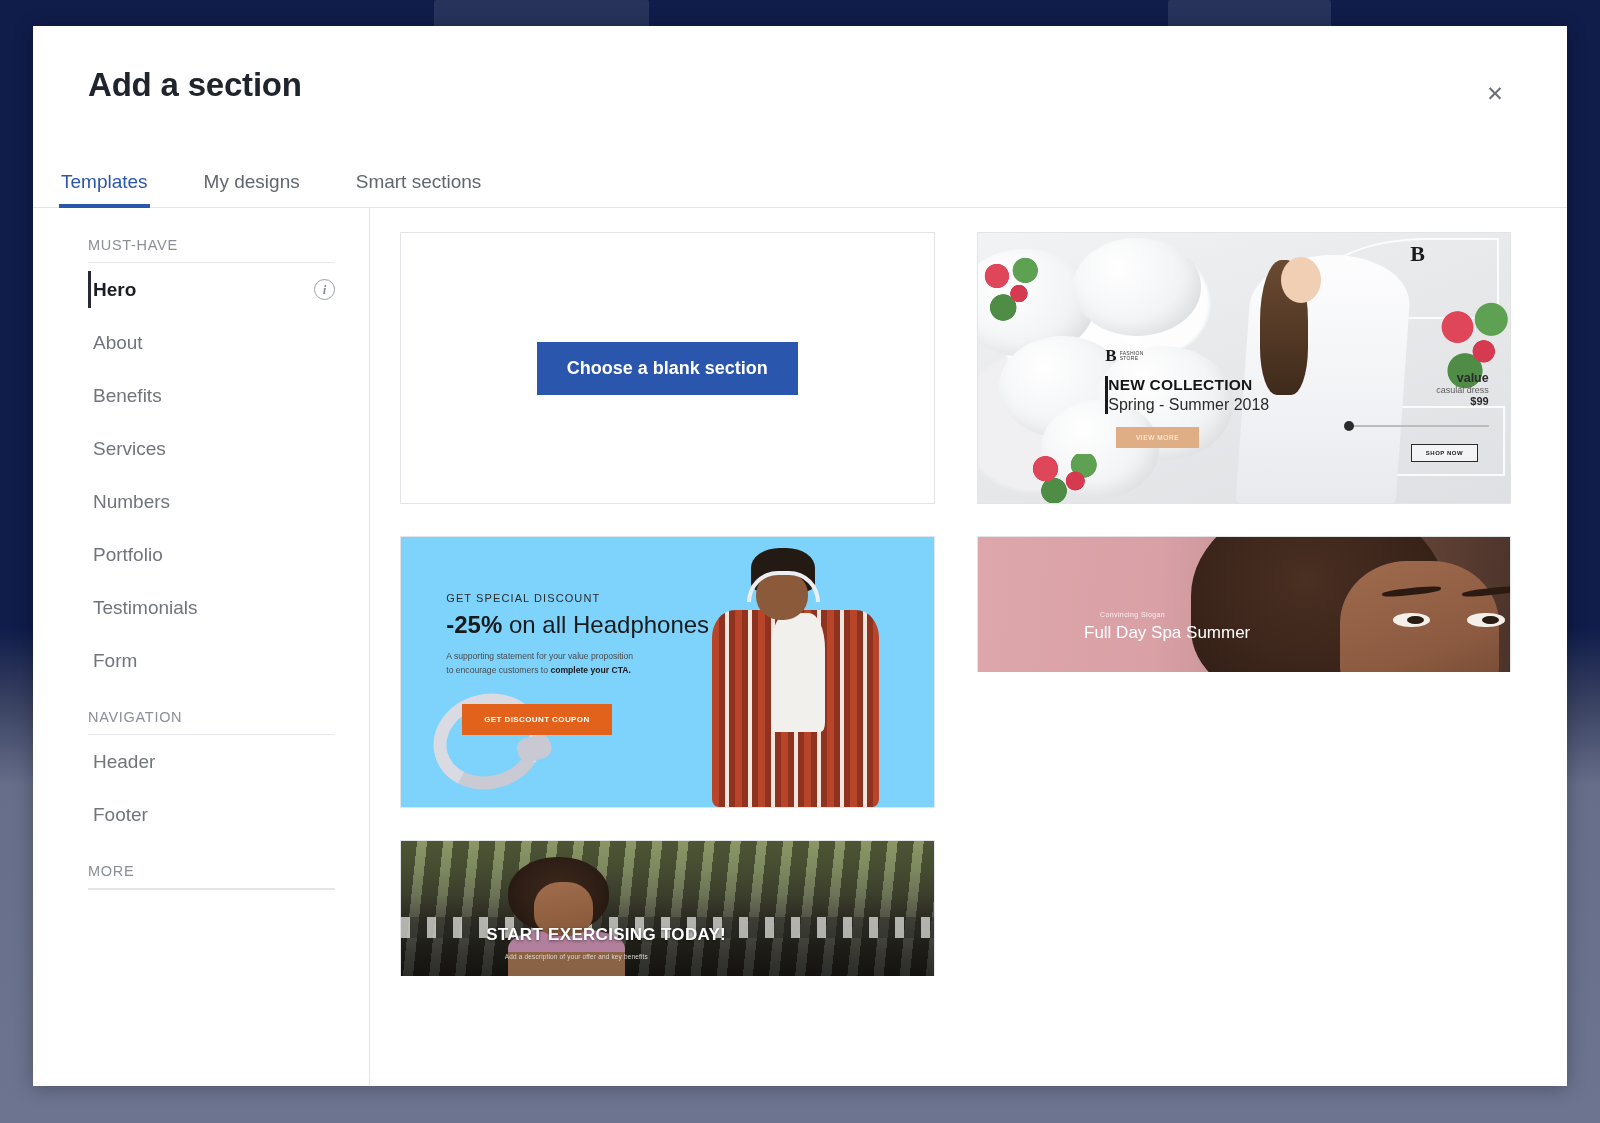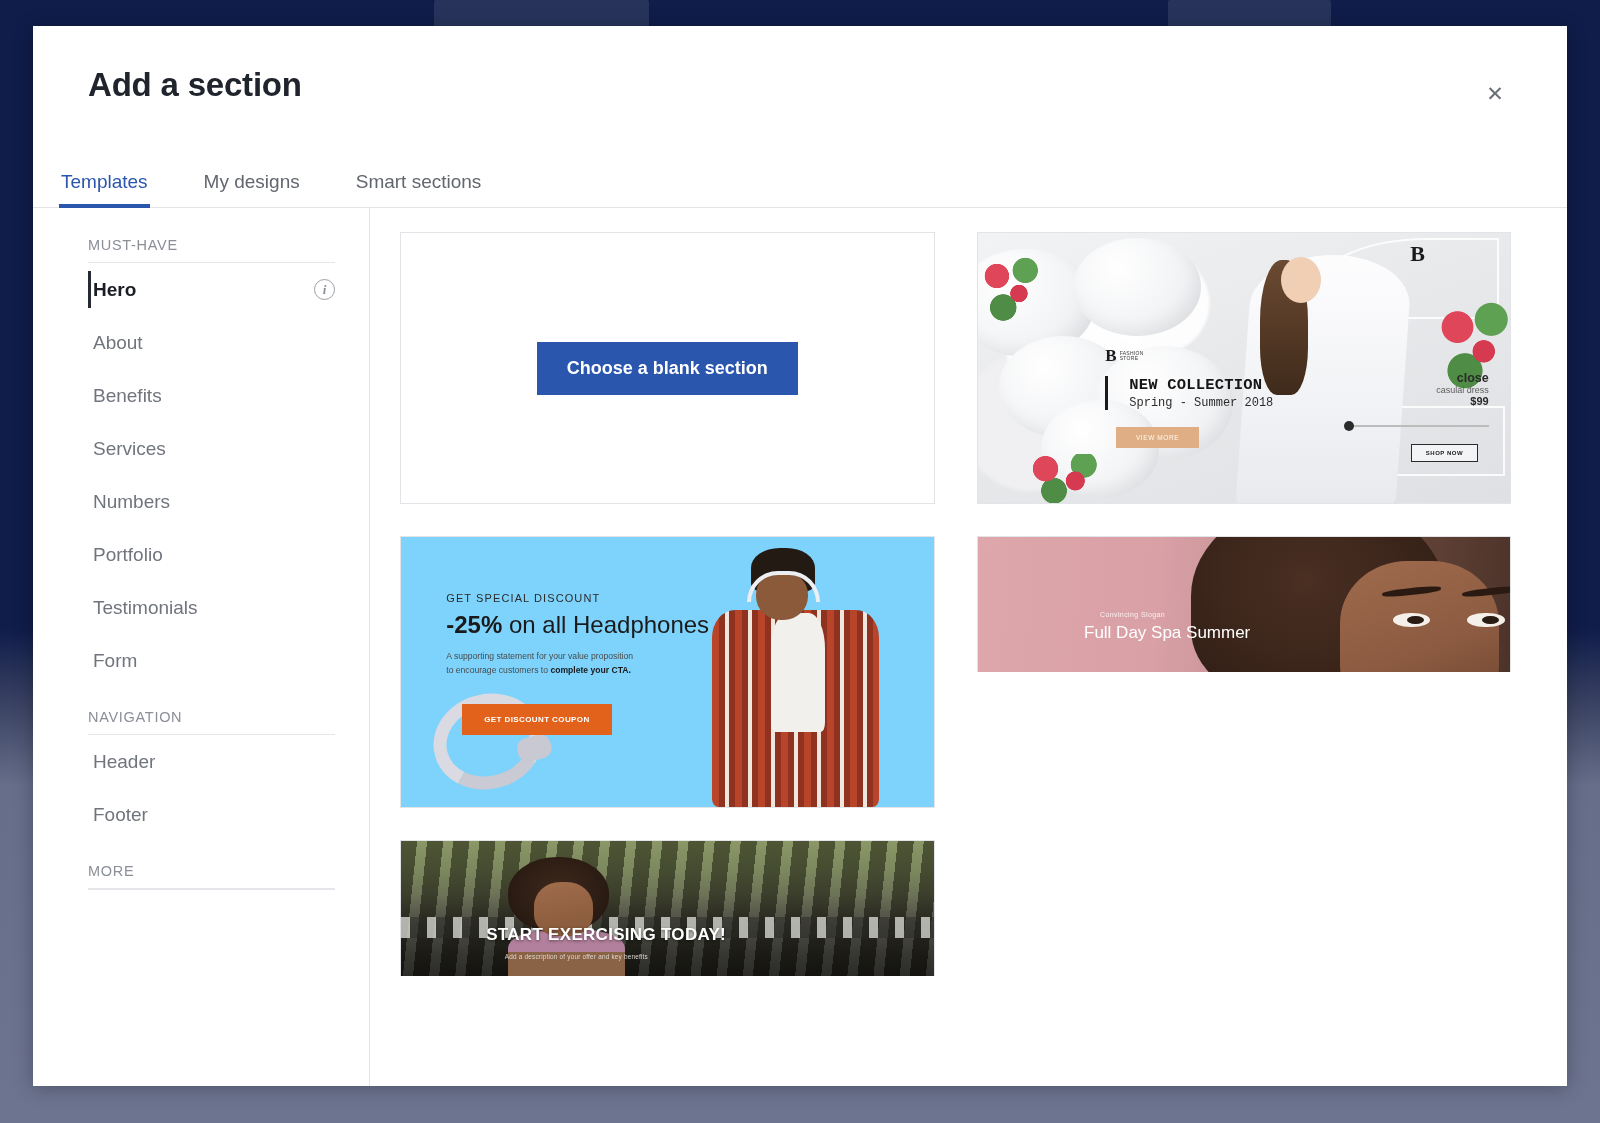--- a/index.html
+++ b/index.html
@@ -256,24 +256,24 @@
   }
   #fash-logo {
     position:absolute; left:24%; top:42%;
     display:flex; align-items:center; gap:3px;
   }
   #fash-logo .mark { font-size:17px; font-weight:bold; color:#1a1a1a;
     font-family:"Liberation Serif", serif; }
   #fash-logo .sub { font-size:5px; line-height:1.15; color:#3a3a3a; letter-spacing:.3px; }
   #fash-head-block {
     position:absolute; left:24%; top:53%;
-    border-left:3px solid #1a1a1a; padding-left:21px;font-family:Liberation Mono, monospace;
+    border-left:3px solid #1a1a1a; padding-left:0;
   }
   #fash-title { font-size:15.5px; font-weight:bold; color:#161616; letter-spacing:.2px; }
-  #fash-sub { font-size:12px; color:#2b2b2b; margin-top:2px; }
+  #fash-sub { font-size:16px; color:#2b2b2b; margin-top:2px; }
   #fash-cta {
     position:absolute; left:26%; top:72%;
     background:#dfae84; color:#fff8f0;
     font-size:6.5px; letter-spacing:.6px;
     padding:7px 20px;
   }
   #fash-prod {
     position:absolute; right:4%; top:51%;
     text-align:right; color:#2a2a2a;
   }
@@ -573,21 +573,21 @@
               <span>FASHION</span><br>
               <span>STORE</span>
             </span>
           </div>
           <div id="fash-head-block">
             <div id="fash-title">NEW COLLECTION</div>
             <div id="fash-sub">Spring - Summer 2018</div>
           </div>
           <div id="fash-cta">VIEW MORE</div>
           <div id="fash-prod">
-            <div class="n">close</div>
+            <div class="n">value</div>
             <div class="d">casulal dress</div>
             <div class="p">$99</div>
           </div>
           <div id="fash-slider"></div>
           <div id="fash-shop">SHOP NOW</div>
         </div>
       </div>
 
       <div class="card">
         <div class="tpl" id="tpl-head">

